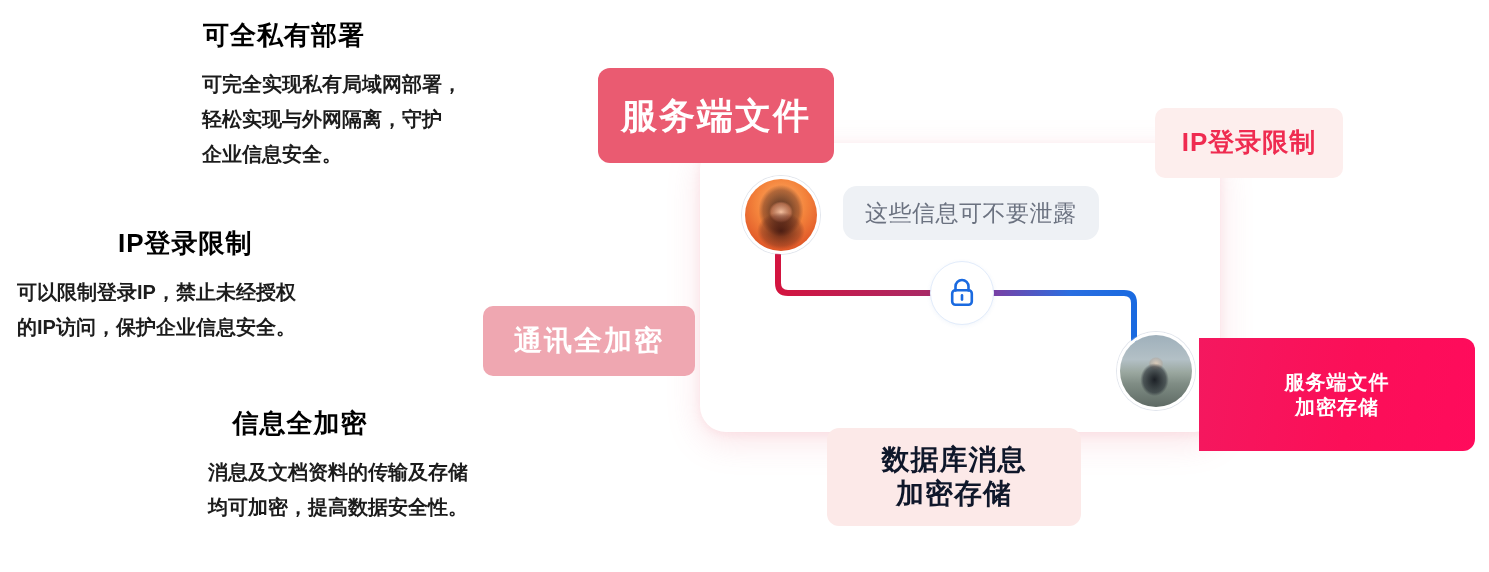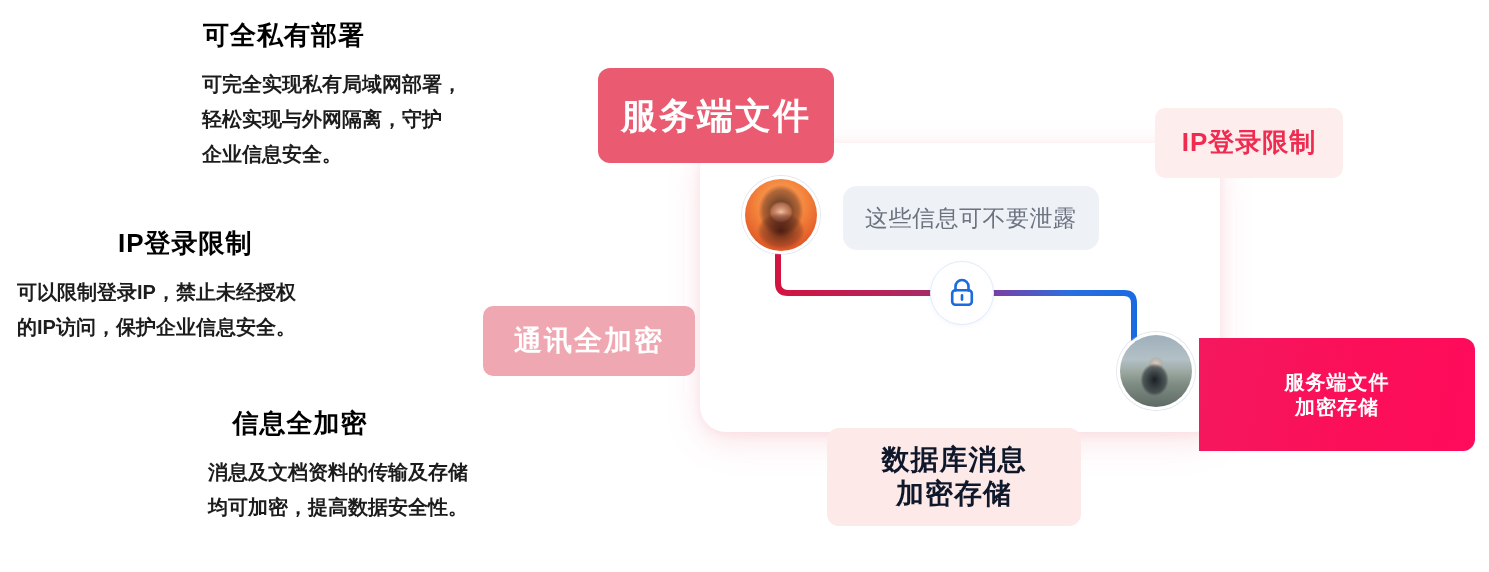--- a/index.html
+++ b/index.html
@@ -104,21 +104,21 @@
     color: #6b7280;
     font-size: 23px;
     font-weight: 500;
     letter-spacing: 0.5px;
     display: flex;
     align-items: center;
     white-space: nowrap;
   }
   #bubble-user {
     left: 843px; top: 186px;
-    height: 64px;
+    height: 54px;
     padding: 0 22px;
   }
   #bubble-peer {
     left: 762px; top: 344px;
     height: 54px;
     padding: 0 22px;
   }
 
   
   #connector {

